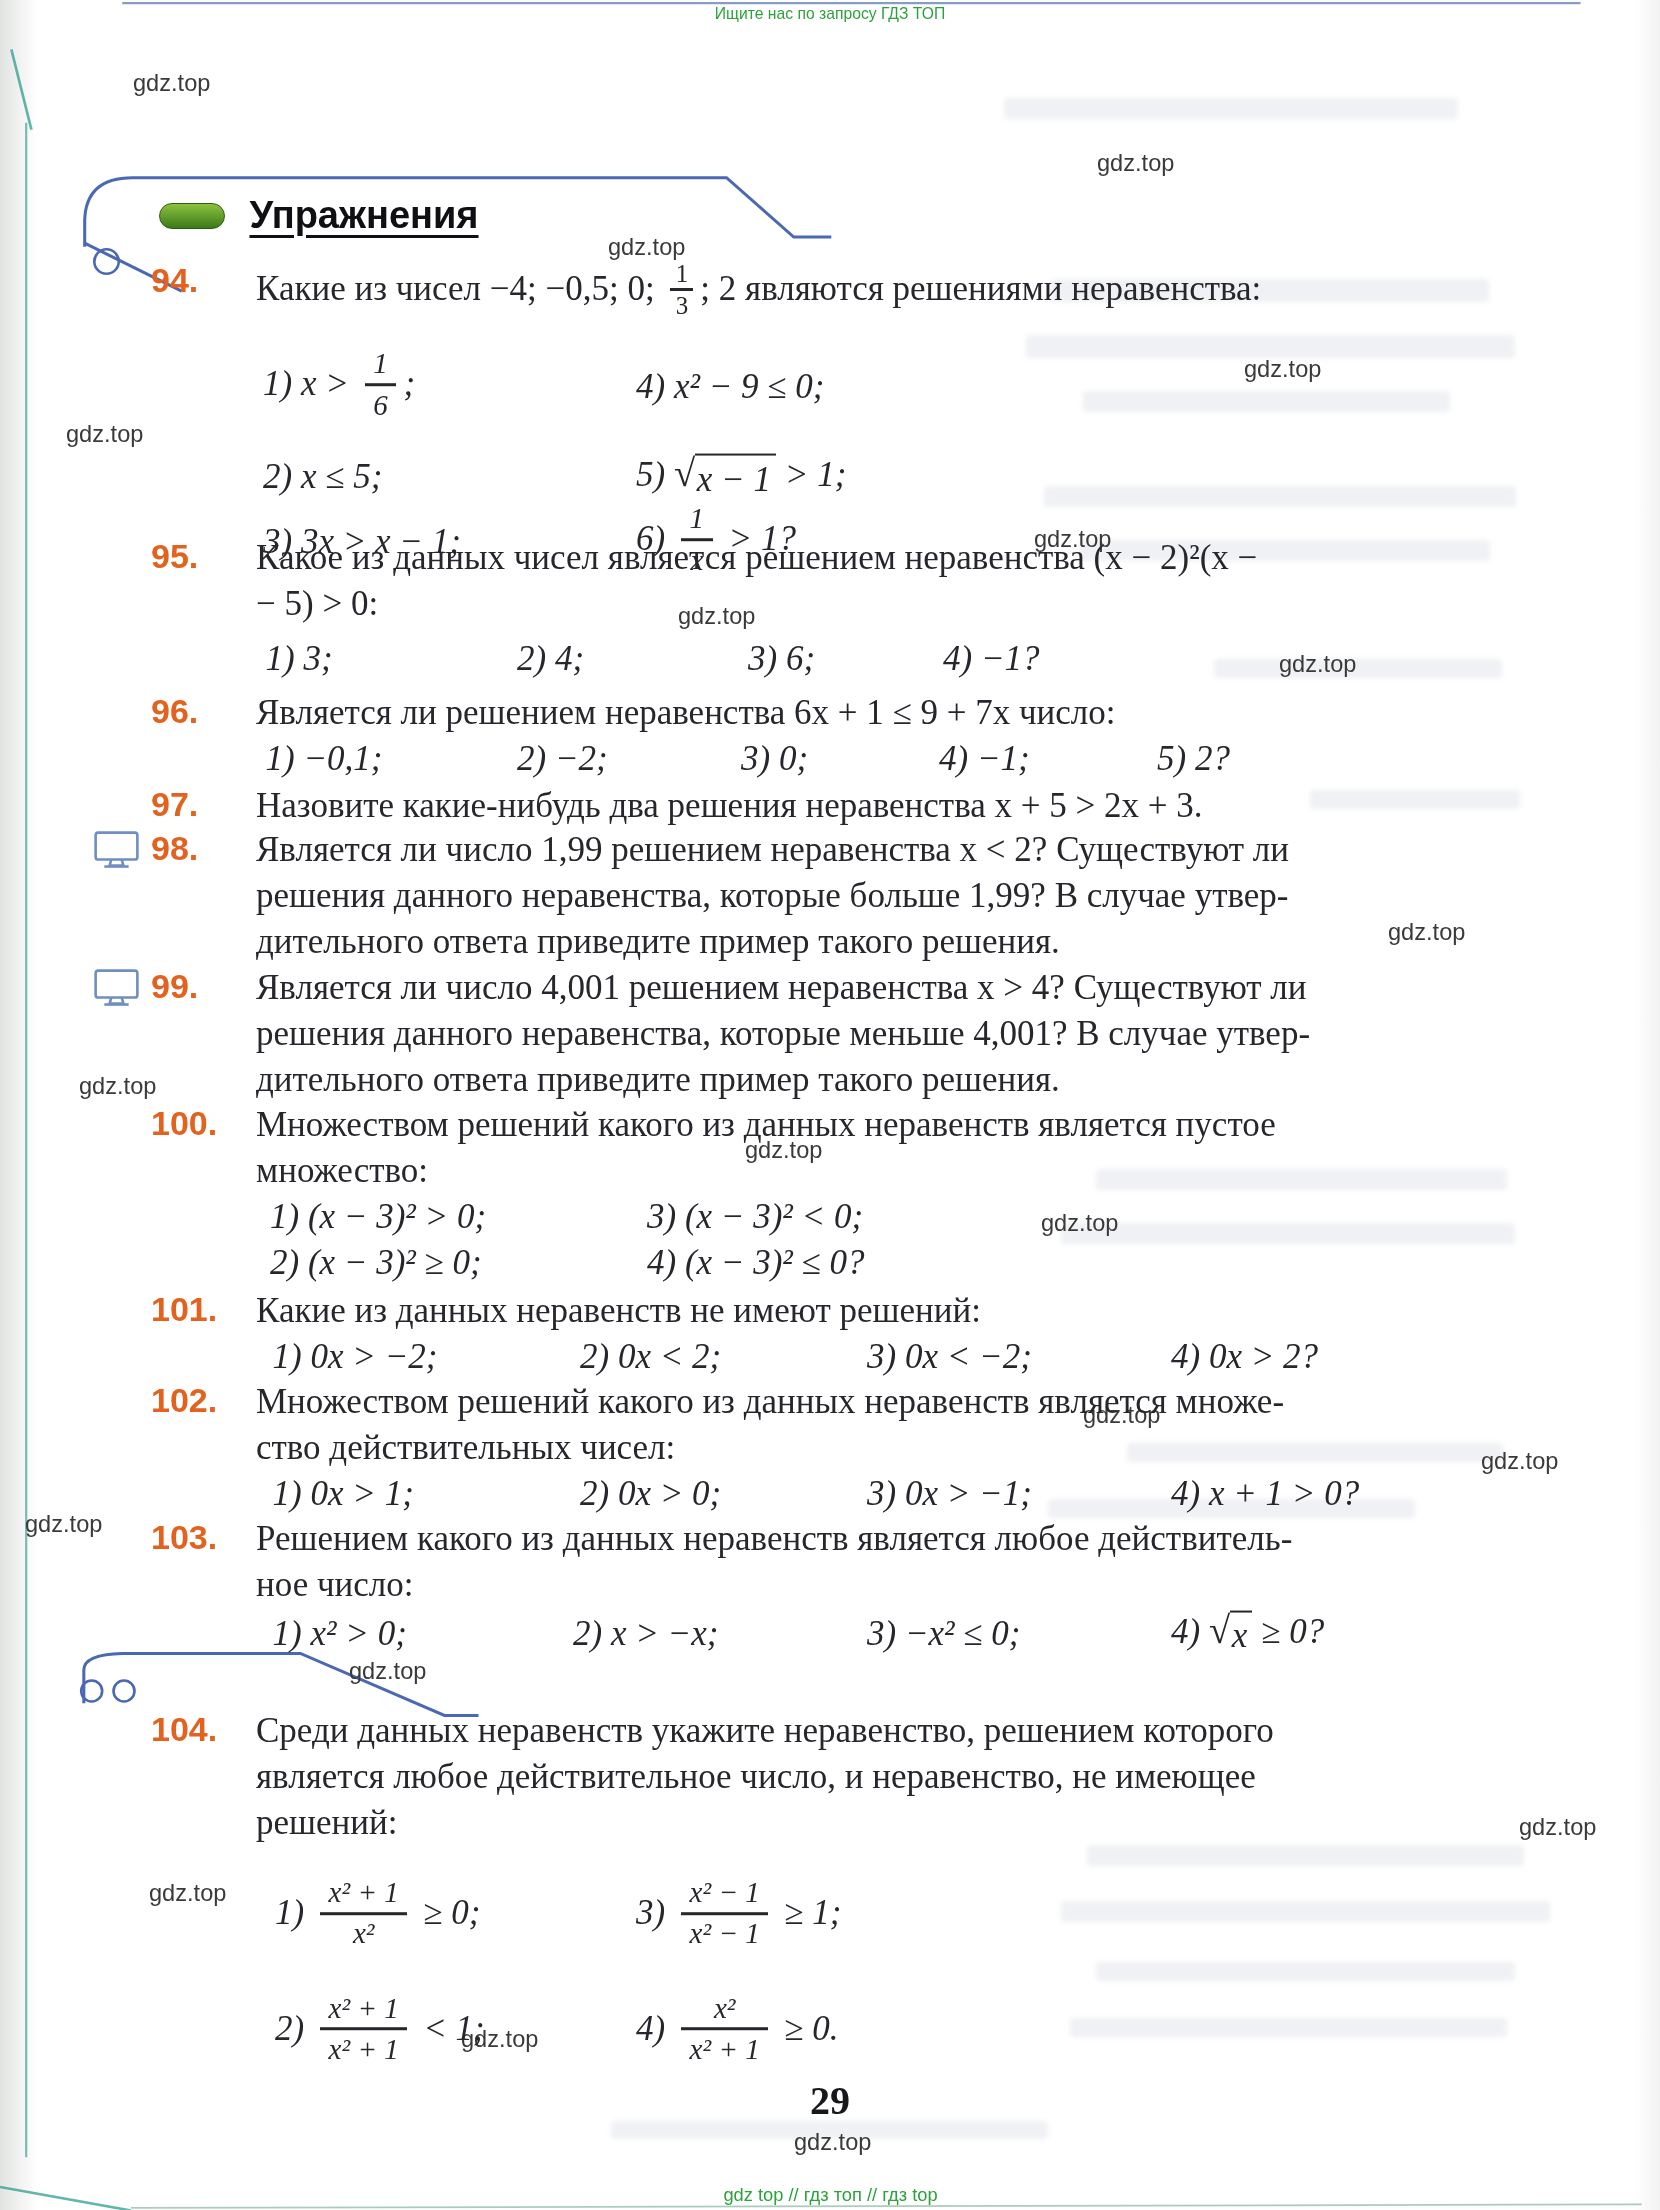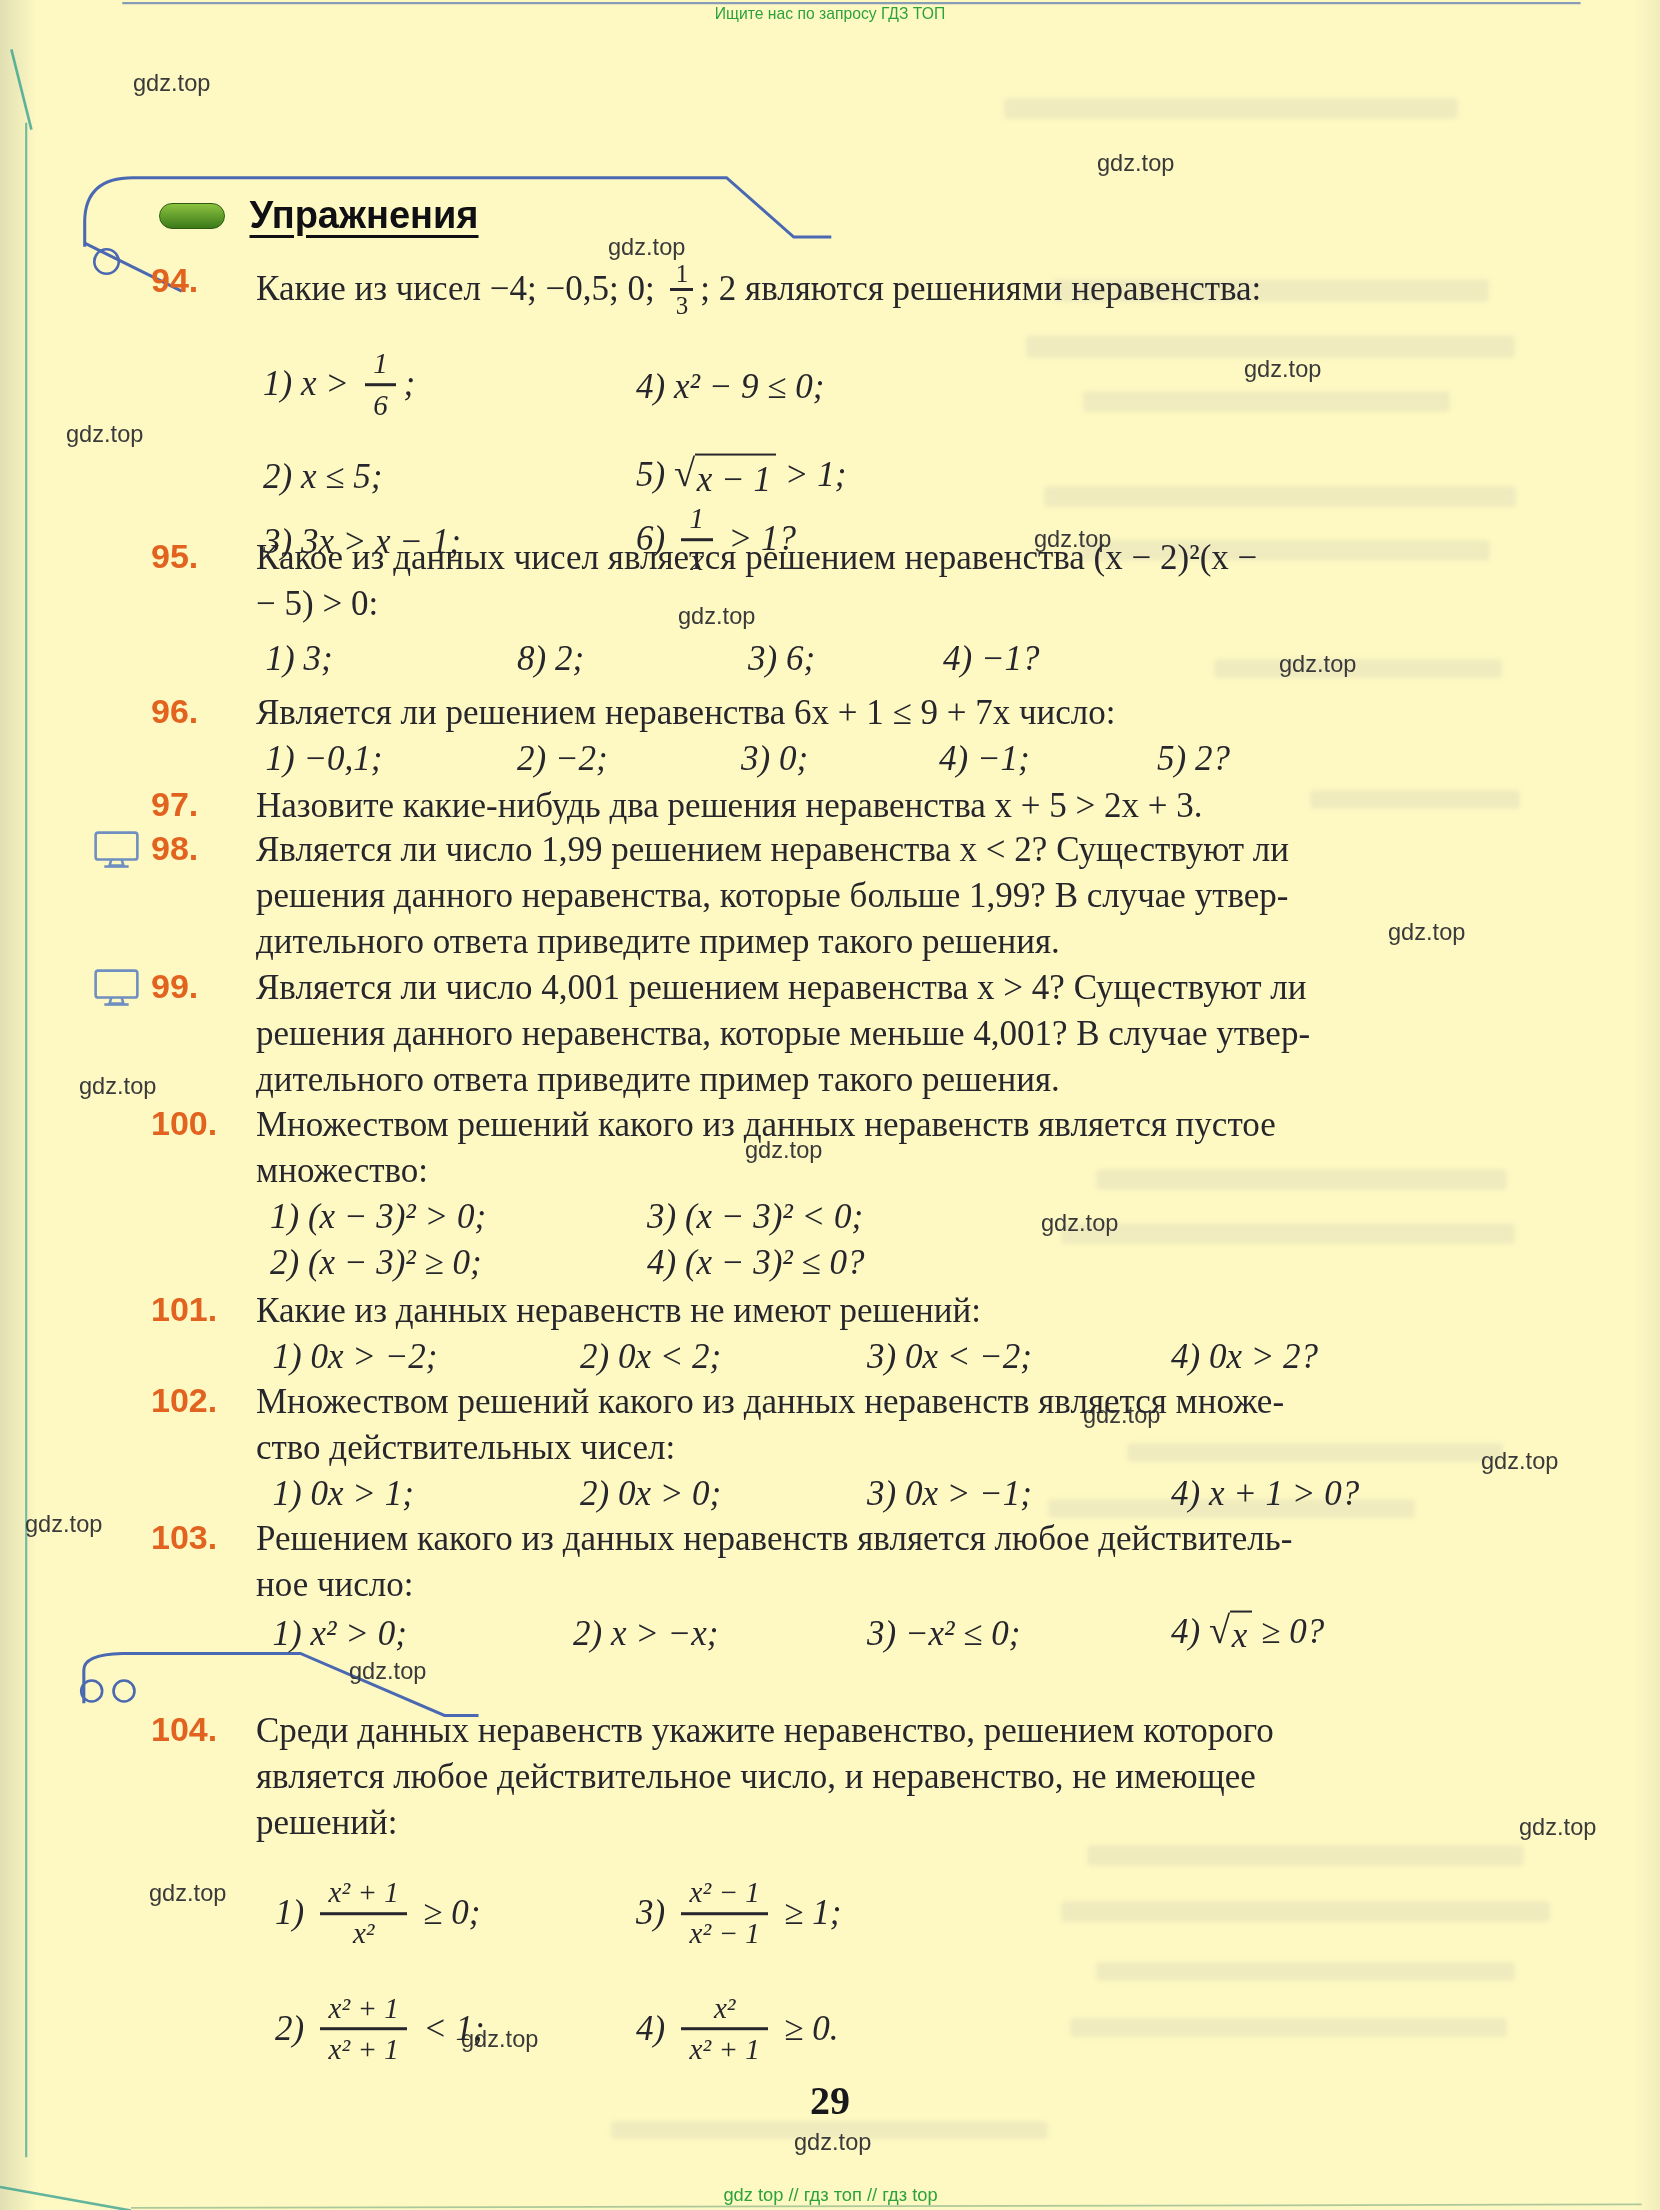--- a/index.html
+++ b/index.html
@@ -1,19 +1,19 @@
 <!DOCTYPE html>
 <html style="font-size:14px"><head>
 <meta charset="utf-8">
 <style>
   html,body { margin:0; padding:0; }
   body { background:#d8d8d4; }
   .page {
     position:relative; width:1660px; height:2211px; overflow:hidden;
-    background:#fef9c3;
+    background:#ffffff;
     font-family:"Liberation Serif","DejaVu Serif",serif;
     color:#26262c;
   }
   .page::before {
     content:""; position:absolute; inset:0; pointer-events:none;
     background:linear-gradient(90deg, rgba(120,130,120,0.22), rgba(120,130,120,0) 37px),
                linear-gradient(270deg, rgba(120,130,120,0.10), rgba(120,130,120,0) 26px);
   }
   .decor { position:absolute; left:0; top:0; pointer-events:none; }
 
@@ -170,21 +170,21 @@
     </div>
   </div>
 
   <div class="prob" style="top:535px">
     <span class="pnum">95.</span>
     <div class="ptext">
       <div class="tline">Какое из данных чисел является решением неравенства (x − 2)²(x −</div>
       <div class="tline">− 5) &gt; 0:</div>
       <div class="irow" style="height:46px; margin-top:8.7px">
         <span class="it mi" style="left:9.6px">1) 3;</span>
-        <span class="it mi" style="left:261px">8) 2;</span>
+        <span class="it mi" style="left:261px">2) 4;</span>
         <span class="it mi" style="left:492px">3) 6;</span>
         <span class="it mi" style="left:687px">4) −1?</span>
       </div>
     </div>
   </div>
 
   <div class="prob" style="top:690px">
     <span class="pnum">96.</span>
     <div class="ptext">
       <div class="tline">Является ли решением неравенства 6x + 1 ≤ 9 + 7x число:</div>

